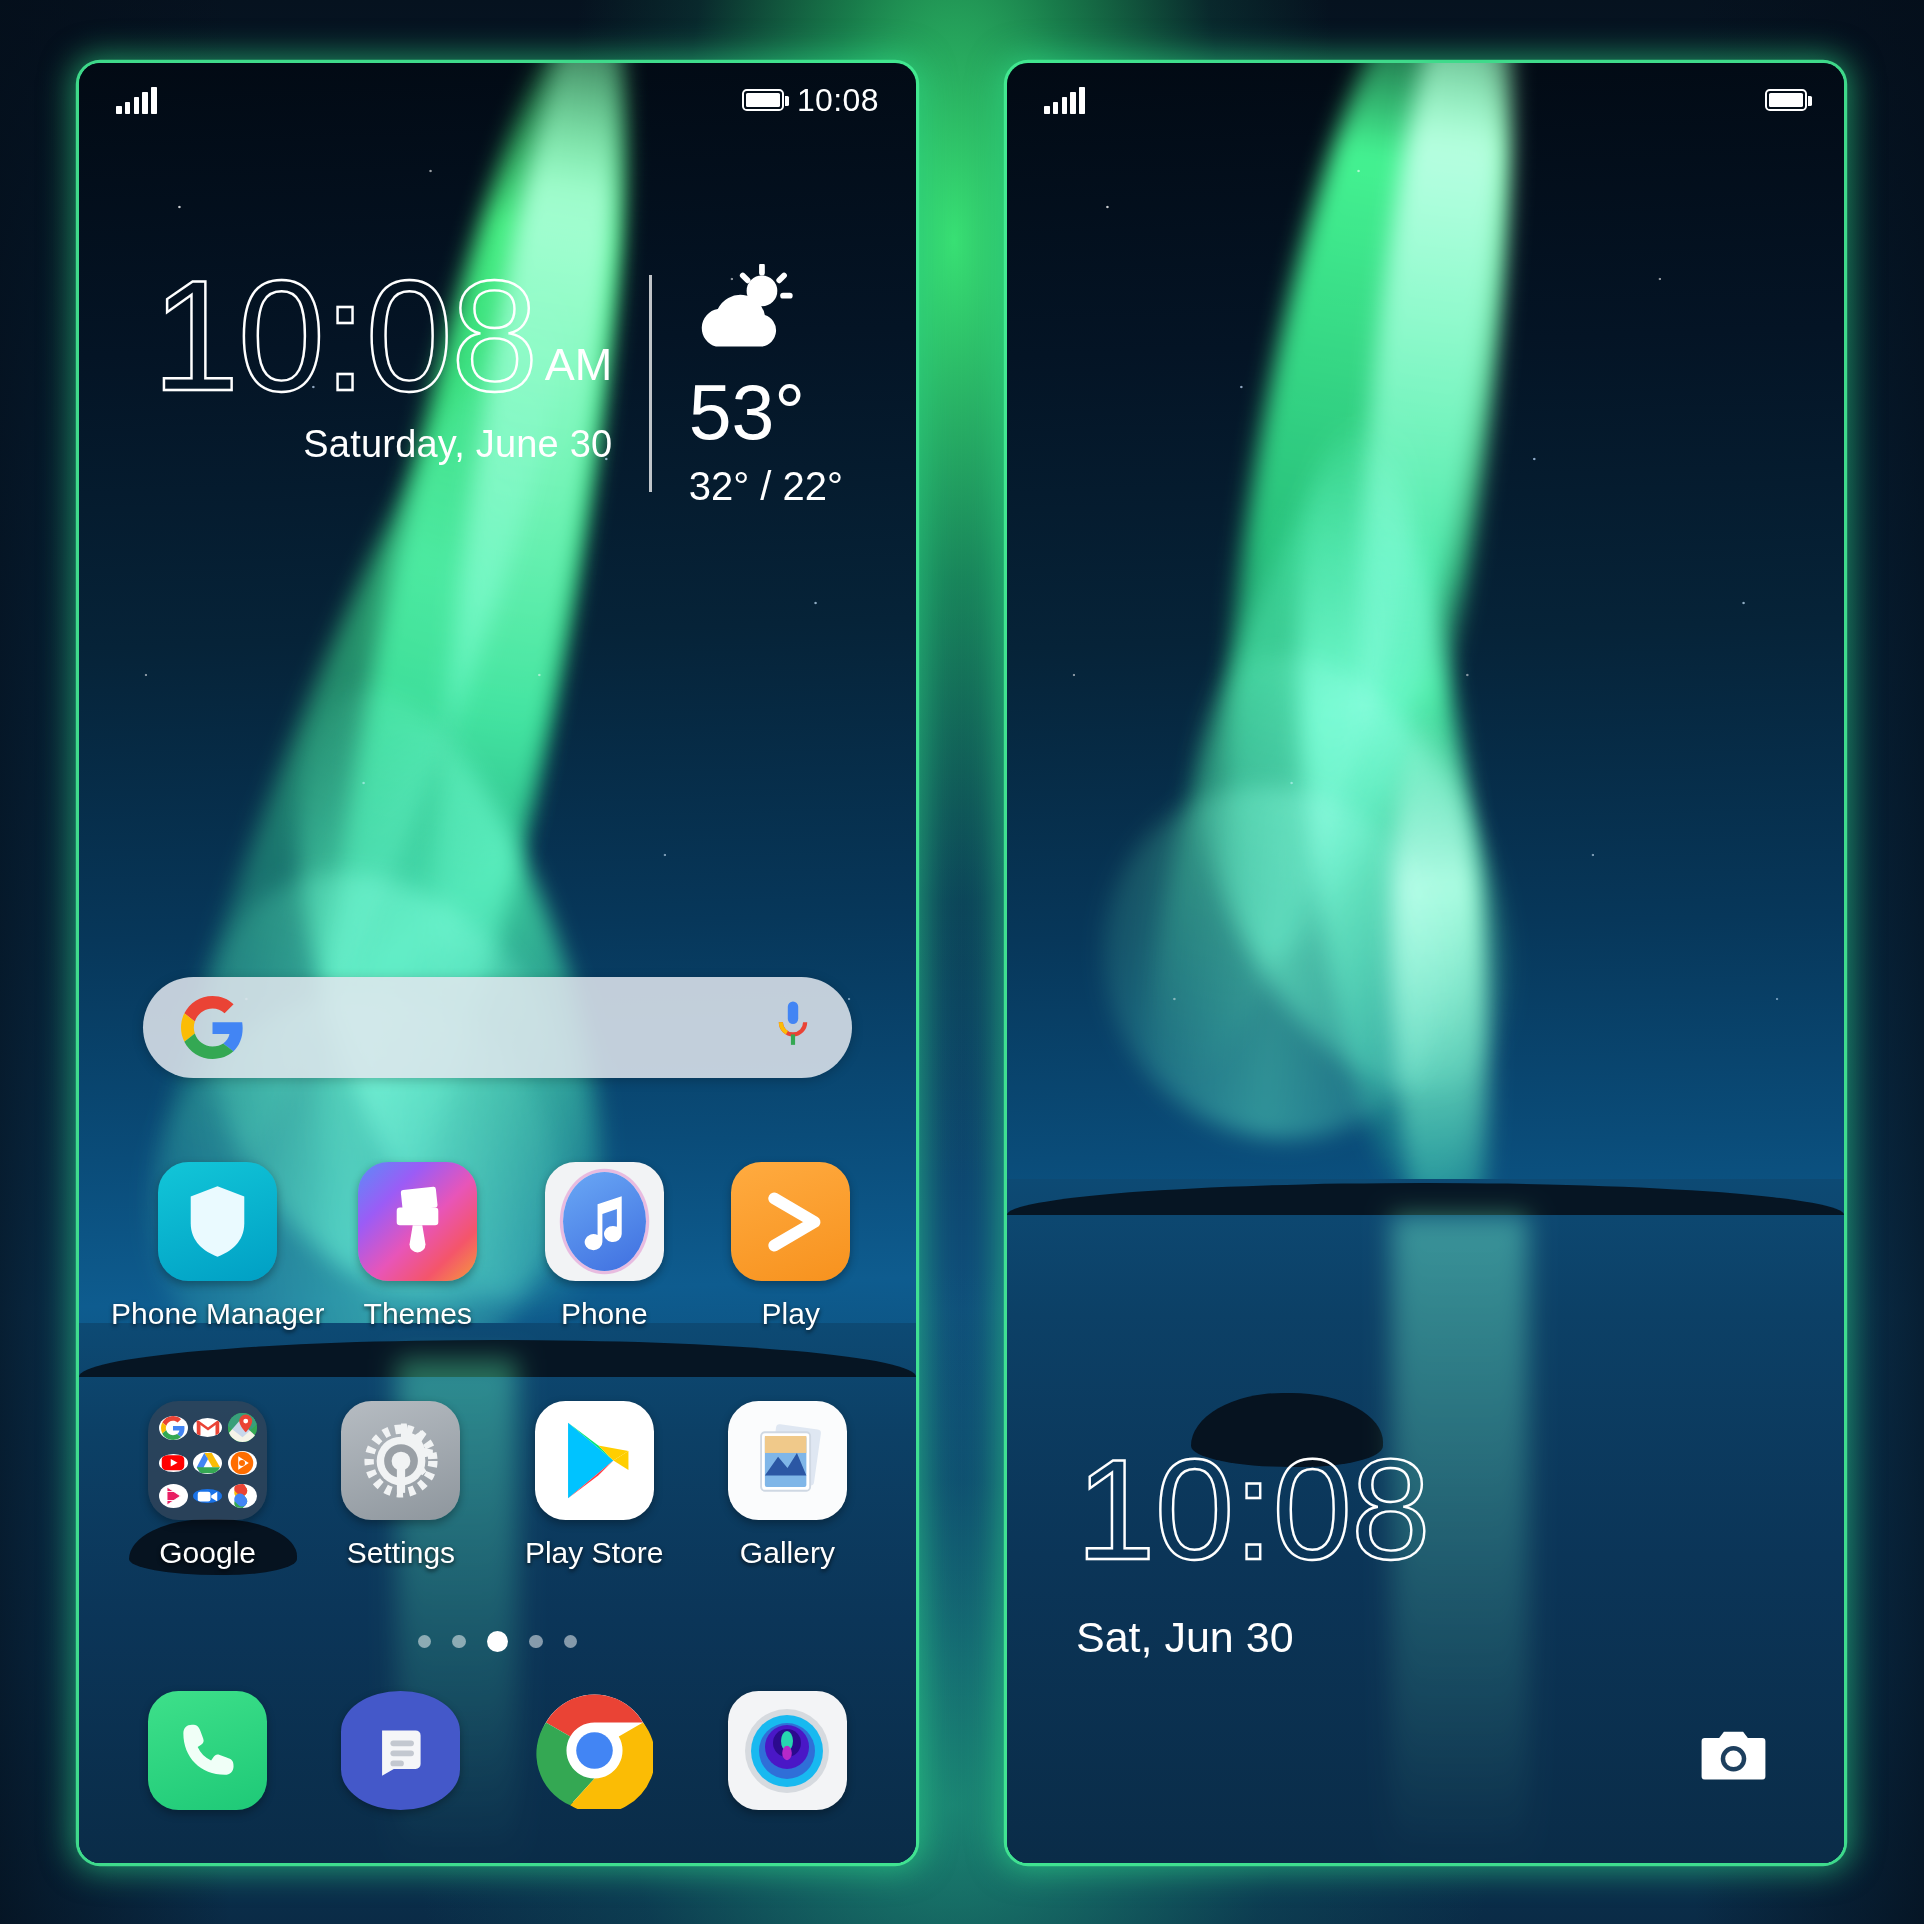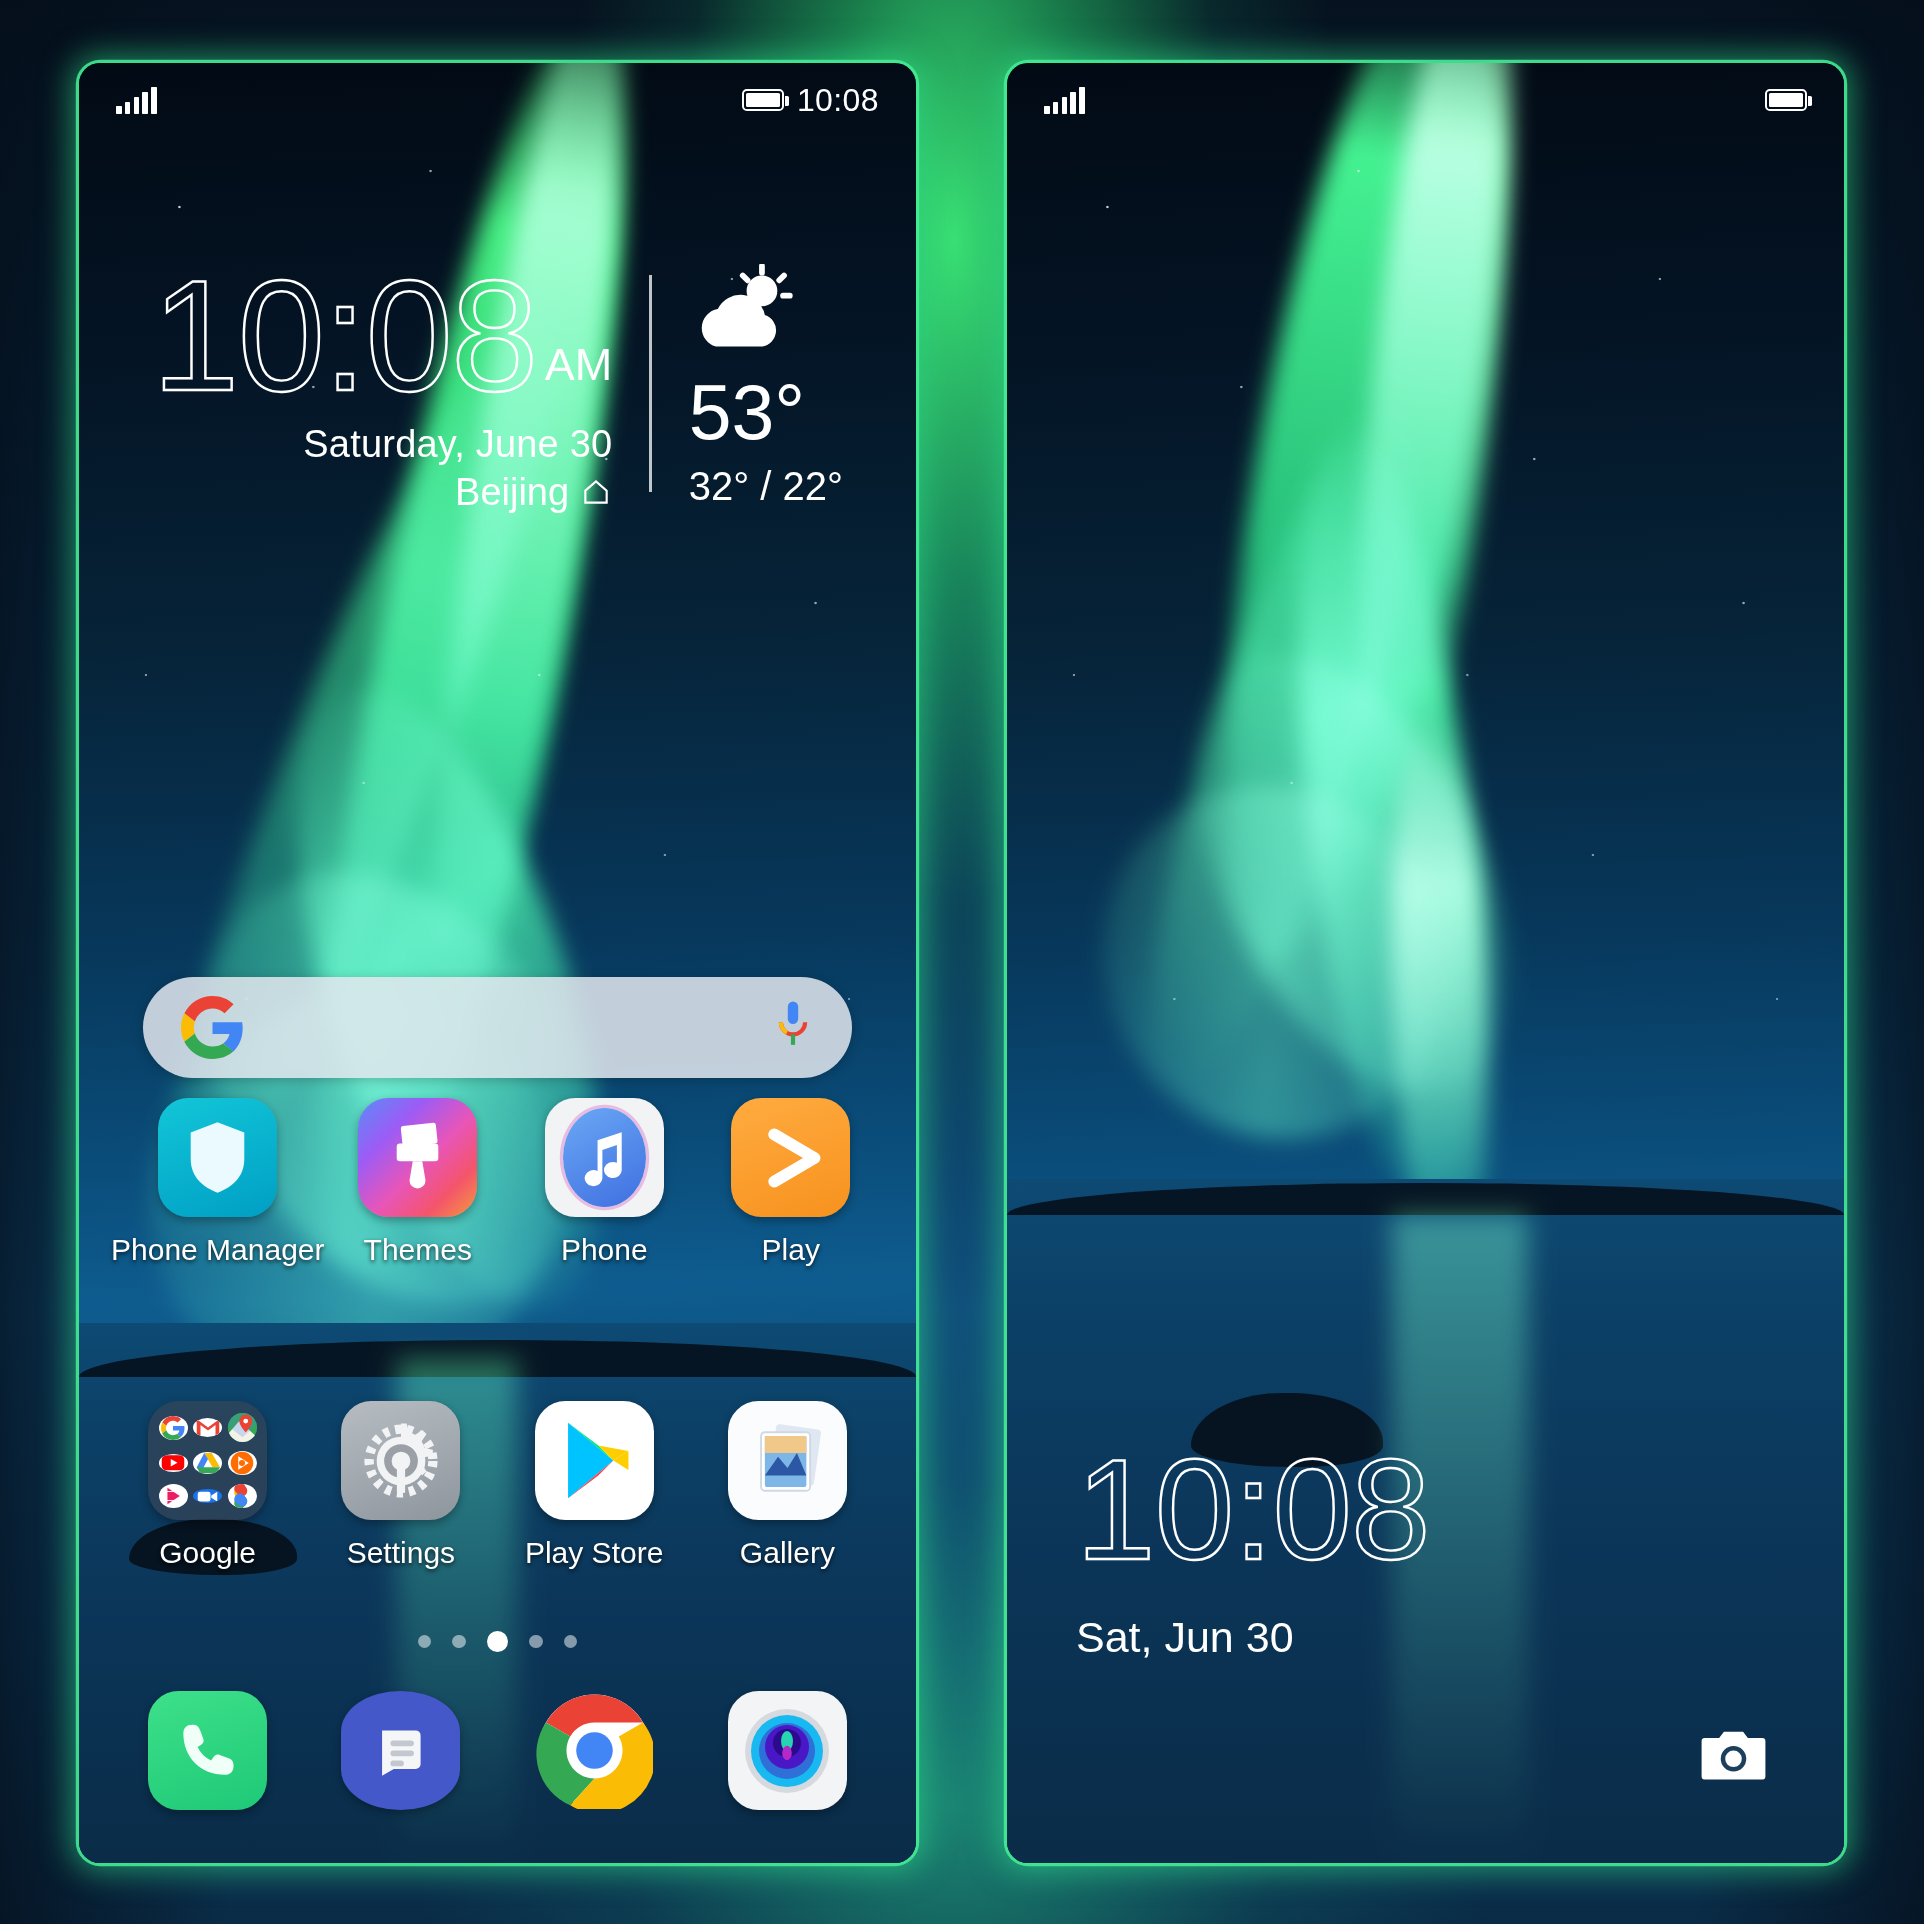--- a/index.html
+++ b/index.html
@@ -190,26 +190,20 @@
       <div class="sb-time">10:08</div>
     </div>
   </div>
 
   <div class="widget">
     <div class="wclock">
       <div>
         <span class="bigtime">10:08</span><span class="ampm">AM</span>
       </div>
       <div class="wdate">Saturday, June 30</div>
-      <div class="wcity">
-        <span>Beijing</span>
-        <svg width="32" height="32" viewBox="0 0 24 24">
-          <path d="M4 11 L12 4 L20 11 L20 20 L4 20 Z" fill="none" stroke="#fff" stroke-width="1.6"></path>
-        </svg>
-      </div>
     </div>
 
     <div class="divider"></div>
 
     <div class="wweather">
       <svg class="wicon" viewBox="0 0 120 100">
         <g fill="#fff">
           <circle cx="76" cy="28" r="16"></circle>
           <g stroke="#fff" stroke-width="6" stroke-linecap="round">
             <line x1="76" y1="2" x2="76" y2="9"></line>
@@ -233,21 +227,21 @@
       <path fill="#34A853" d="M24 48c6.48 0 11.93-2.13 15.89-5.81l-7.73-6c-2.15 1.45-4.92 2.3-8.16 2.3-6.26 0-11.57-4.22-13.47-9.91l-7.98 6.19C6.51 42.62 14.62 48 24 48z"></path>
     </svg>
     <svg width="42" height="59" viewBox="0 0 24 34">
       <rect x="9" y="2" width="6" height="13" rx="3" fill="#4285F4"></rect>
       <path d="M5 14a7 7 0 0 0 14 0" fill="none" stroke="#EA4335" stroke-width="2.4"></path>
       <path d="M5 14a7 7 0 0 0 3.5 6" fill="none" stroke="#FBBC05" stroke-width="2.4"></path>
       <line x1="12" y1="21" x2="12" y2="27" stroke="#34A853" stroke-width="2.4"></line>
     </svg>
   </div>
 
-  <div class="grid" style="top:1035px;">
+  <div class="grid" style="top:1099px;">
     <div class="cell">
       <div class="appicon" style="background:linear-gradient(160deg,#12c6d8,#009fc4);">
         <svg width="69" height="77" viewBox="0 0 40 46">
             <path d="M20 2 L36 8 v16 c0 11-8 17-16 20 C12 41 4 35 4 24 V8 Z" fill="#eafaff"></path>
           </svg>
       </div>
       <div class="applabel">Phone Manager</div>
     </div>
     <div class="cell">
       <div class="appicon" style="background:linear-gradient(135deg,#5b8cf7 0%,#9b5cf6 28%,#e855b8 55%,#f4556a 78%,#f59b3c 100%);">

